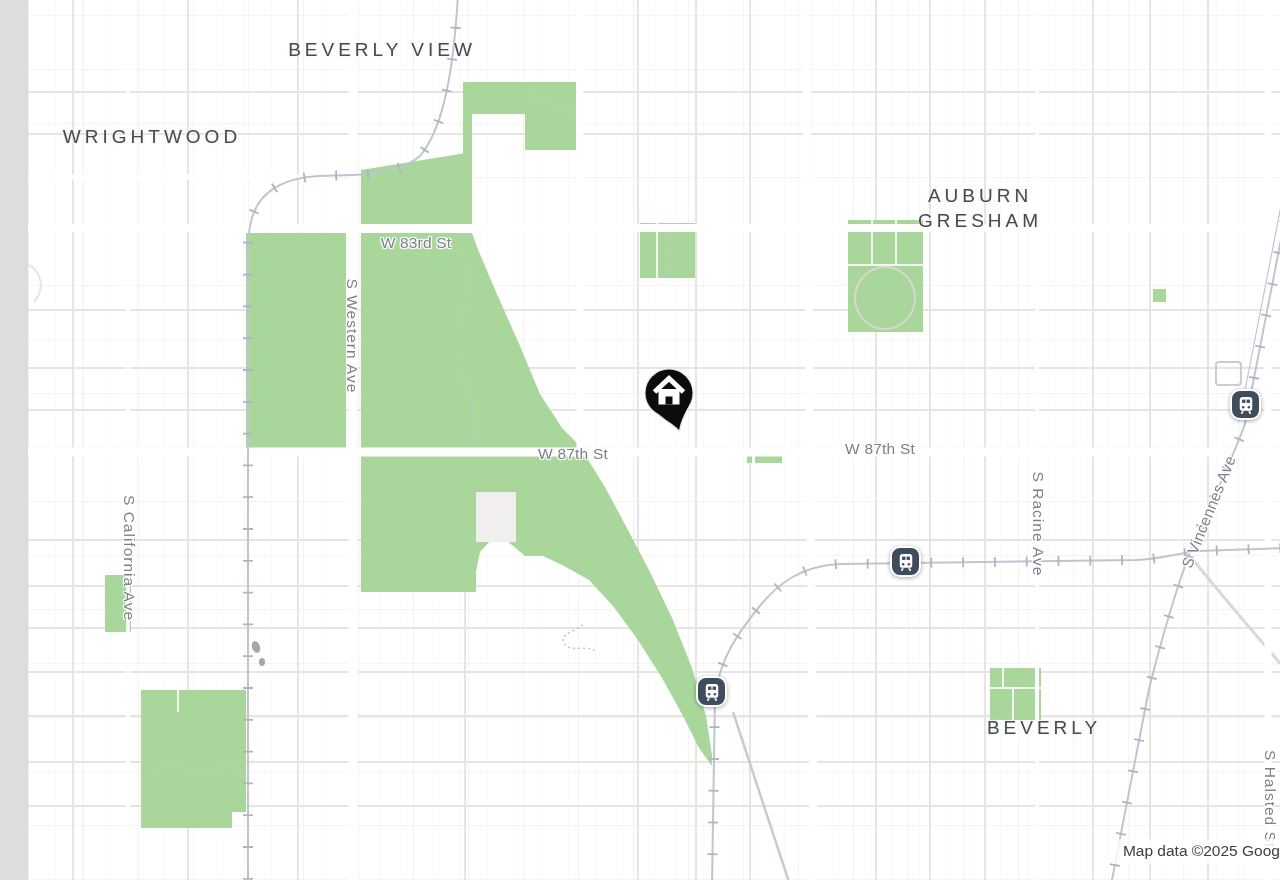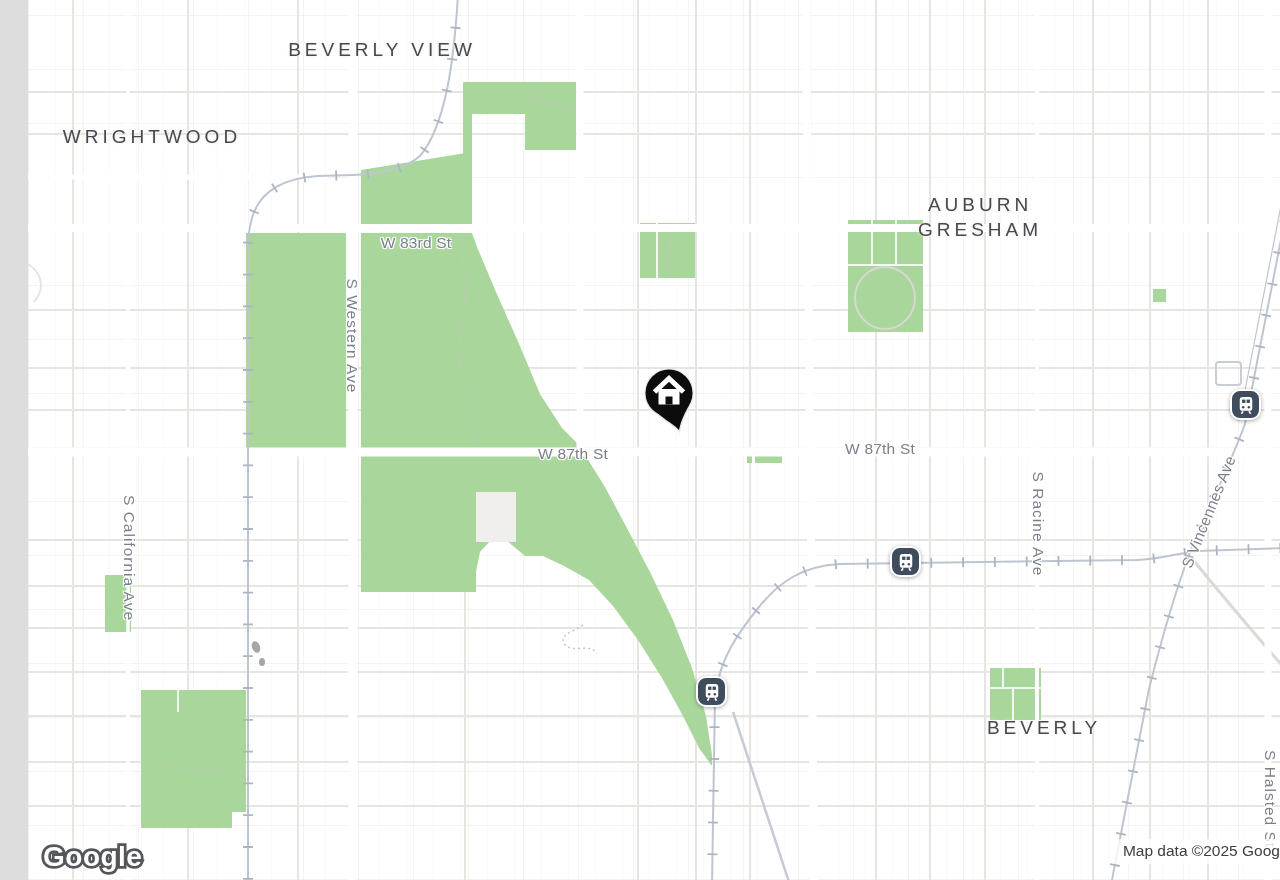--- a/index.html
+++ b/index.html
@@ -152,21 +152,21 @@
 
     <g>
       <ellipse cx="228" cy="647" rx="4" ry="6" fill="#a6a6a6" transform="rotate(-20 228 647)"></ellipse>
       <ellipse cx="234" cy="662" rx="3" ry="4" fill="#a6a6a6"></ellipse>
       <rect x="1188" y="362" width="25" height="23" rx="3" fill="none" stroke="#c8ccd3" stroke-width="2"></rect>
     </g>
   </svg>
 
   <div class="lbl nbhd" style="left:354px;top:50px;">BEVERLY VIEW</div>
   <div class="lbl nbhd" style="left:124px;top:137px;">WRIGHTWOOD</div>
-  <div class="lbl nbhd wrap" style="left:952px;top:217px;">AUBURN GRESHAM</div>
+  <div class="lbl nbhd wrap" style="left:952px;top:208px;">AUBURN GRESHAM</div>
   <div class="lbl nbhd" style="left:1016px;top:728px;">BEVERLY</div>
 
   <div class="lbl rd" style="left:388px;top:243px;">W 83rd St</div>
   <div class="lbl rd" style="left:545px;top:454px;">W 87th St</div>
   <div class="lbl rd" style="left:852px;top:449px;">W 87th St</div>
   <div class="lbl rd vert" style="left:324px;top:336px;">S Western Ave</div>
   <div class="lbl rd vert" style="left:101px;top:558px;">S California Ave</div>
   <div class="lbl rd vert" style="left:1010px;top:524px;">S Racine Ave</div>
   <div class="lbl rd diag" style="left:1181px;top:512px;">S Vincennes Ave</div>
   <div class="lbl rd vert halsted" style="left:1242px;top:750px;">S Halsted St</div>
@@ -210,21 +210,16 @@
     <svg width="20" height="20" viewBox="0 0 24 24">
       <rect x="4.5" y="2.5" width="15" height="16.5" rx="3.5" fill="#fff"></rect>
       <rect x="7.3" y="5.5" width="4" height="4" fill="#3e4c5e"></rect>
       <rect x="12.7" y="5.5" width="4" height="4" fill="#3e4c5e"></rect>
       <circle cx="8.6" cy="14.8" r="1.5" fill="#3e4c5e"></circle>
       <circle cx="15.4" cy="14.8" r="1.5" fill="#3e4c5e"></circle>
       <path d="M8.5,19.5 L6.5,22.5 M15.5,19.5 L17.5,22.5" stroke="#fff" stroke-width="2"></path>
     </svg>
   </div>
 
-  <div class="glogo">
-    <svg width="140" height="42" viewBox="0 0 140 42">
-      <text x="4" y="31" font-family="Liberation Sans, sans-serif" font-size="28" font-weight="700" letter-spacing="0.5" fill="#ffffff" stroke="#54565a" stroke-width="5.5" style="paint-order:stroke">Google</text>
-    </svg>
-  </div>
 
   <div class="attrib">Map data ©2025 Google</div>
 
 </div>
 
 </body></html>

